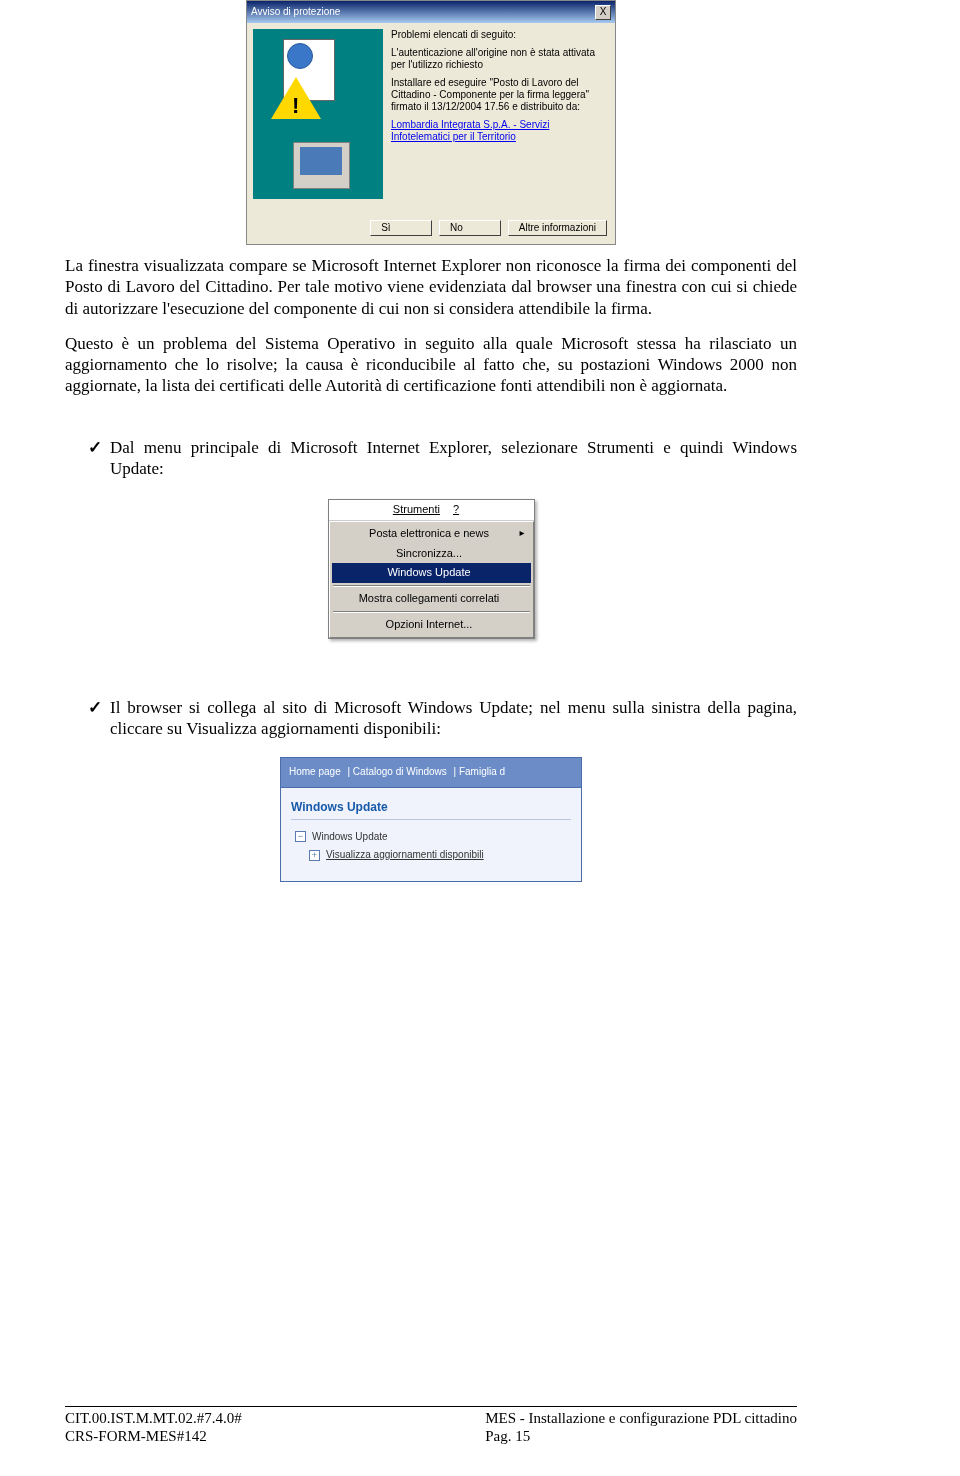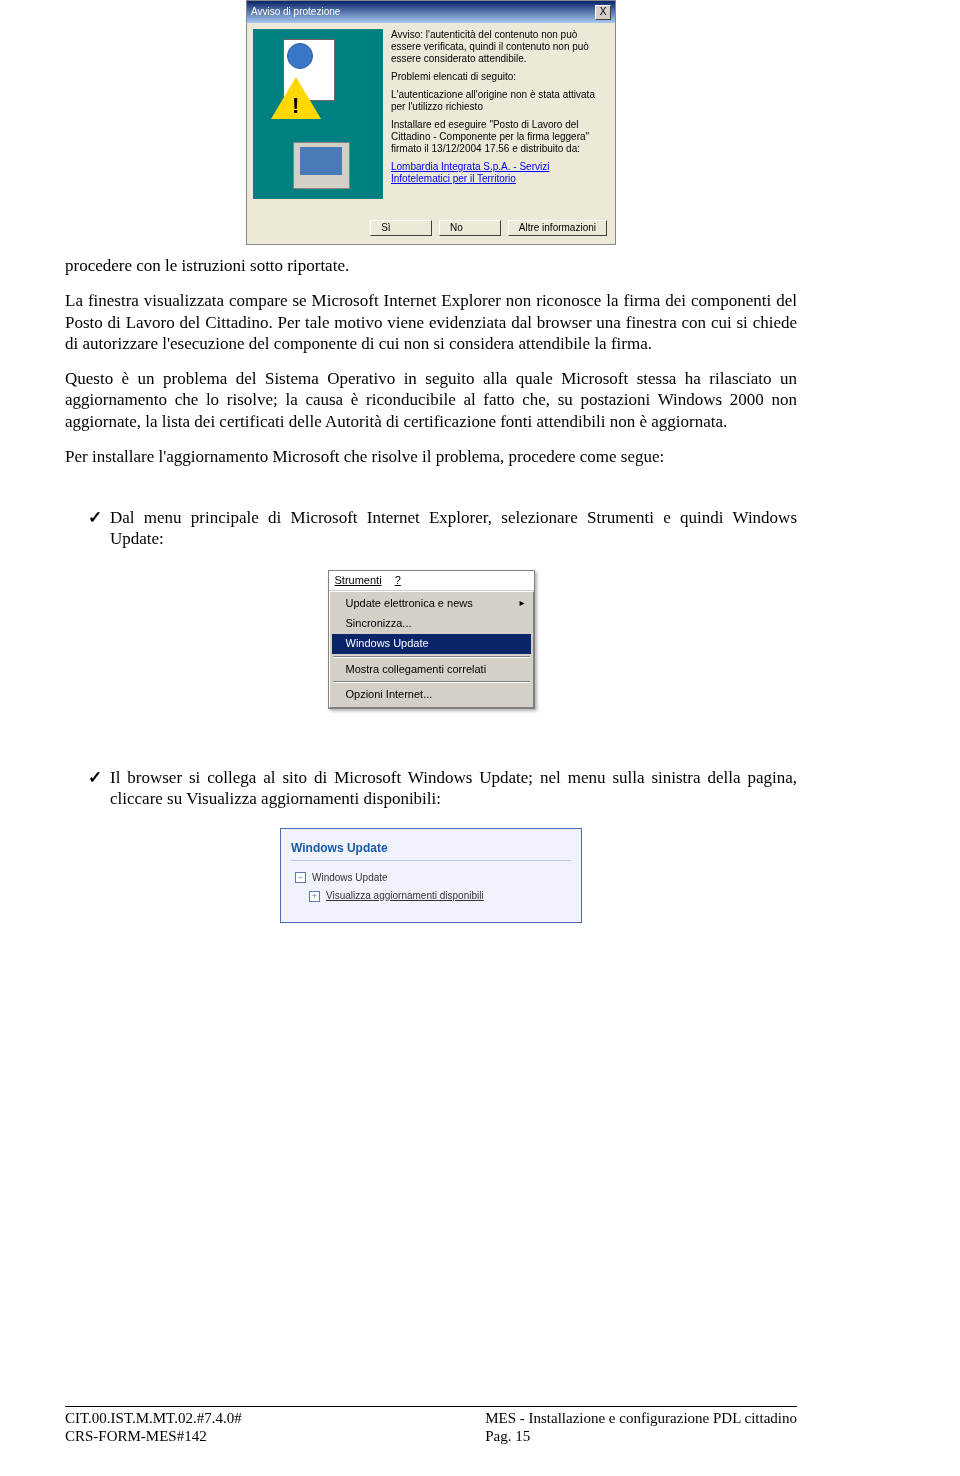--- a/index.html
+++ b/index.html
@@ -169,21 +169,21 @@
     font-weight: bold;
   }
 
   .menu-img {
     display: inline-block;
     width: 205px;
     background: #d4d0c8;
     border: 1px solid #808080;
     font-family: Tahoma, sans-serif;
     font-size: 11px;
-    text-align: left;
+    text-align: center;
     box-shadow: 2px 2px 3px rgba(0,0,0,0.3);
     margin: 8px 0 18px 0;
   }
   .menu-bar {
     background: #fff;
     padding: 3px 6px;
     border-bottom: 1px solid #ccc;
   }
   .menu-bar span { margin-right: 10px; text-decoration: underline; text-decoration-color: #000;}
   .menu-body { padding: 2px; border: 1px solid #fff; border-right-color:#808080; border-bottom-color:#808080; }
@@ -278,68 +278,70 @@
         <span class="dlg-close">X</span>
       </div>
       <div class="dlg-body">
         <div class="dlg-iconcol">
           <div class="dlg-doc"></div>
           <div class="dlg-globe"></div>
           <div class="dlg-warn"></div>
           <div class="dlg-pc"></div>
         </div>
         <div class="dlg-textcol">
-          <p>Avviso: l'autenticità del contenuto non può essere verificata, quindi il contenuto non può essere considerato attendibile.</p>
           <p>Problemi elencati di seguito:</p>
           <p>L'autenticazione all'origine non è stata attivata per l'utilizzo richiesto</p>
           <p>Installare ed eseguire "Posto di Lavoro del Cittadino - Componente per la firma leggera" firmato il 13/12/2004 17.56 e distribuito da:</p>
           <p><span class="dlg-link">Lombardia Integrata S.p.A. - Servizi Infotelematici per il Territorio</span></p>
         </div>
       </div>
       <div class="dlg-buttons">
         <span class="dlg-btn">Sì</span>
         <span class="dlg-btn">No</span>
         <span class="dlg-btn">Altre informazioni</span>
       </div>
     </div>
   </div>
 
   <div class="content">
-    <p class="just">procedere con le istruzioni sotto riportate.</p>
     <p class="just">La finestra visualizzata compare se Microsoft Internet Explorer non riconosce la firma dei componenti del Posto di Lavoro del Cittadino. Per tale motivo viene evidenziata dal browser una finestra con cui si chiede di autorizzare l'esecuzione del componente di cui non si considera attendibile la firma.</p>
     <p class="just">Questo è un problema del Sistema Operativo in seguito alla quale Microsoft stessa ha rilasciato un aggiornamento che lo risolve; la causa è riconducibile al fatto che, su postazioni Windows 2000 non aggiornate, la lista dei certificati delle Autorità di certificazione fonti attendibili non è aggiornata.</p>
-    <p style="text-align:justify; margin:0 0 1px 0;">Per installare l'aggiornamento Microsoft che risolve il problema, procedere come segue:</p>
     <ul class="bullets">
       <li>Dal menu principale di Microsoft Internet Explorer, selezionare Strumenti e quindi Windows Update:</li>
     </ul>
 
     <div class="center">
       <div class="menu-img">
         <div class="menu-bar">
           <span>Strumenti</span>
           <span>?</span>
         </div>
         <div class="menu-body">
-          <div class="menu-item arrow">Update elettronica e news</div>
+          <div class="menu-item arrow">Posta elettronica e news</div>
           <div class="menu-item">Sincronizza...</div>
           <div class="menu-item sel">Windows Update</div>
           <div class="menu-sep"></div>
           <div class="menu-item">Mostra collegamenti correlati</div>
           <div class="menu-sep"></div>
           <div class="menu-item">Opzioni Internet...</div>
         </div>
       </div>
     </div>
 
     <ul class="bullets">
       <li>Il browser si collega al sito di Microsoft Windows Update; nel menu sulla sinistra della pagina, cliccare su Visualizza aggiornamenti disponibili:</li>
     </ul>
 
     <div class="center">
       <div class="wu-img">
+        <div class="wu-nav">
+          <span>Home page</span> |
+          <span>Catalogo di Windows</span> |
+          <span>Famiglia d</span>
+        </div>
         <div class="wu-body">
           <div class="wu-head">Windows Update</div>
           <div class="wu-item">
             <span class="wu-box">−</span><span>Windows Update</span>
           </div>
           <div class="wu-item" style="padding-left:18px;">
             <span class="wu-box">+</span><a>Visualizza aggiornamenti disponibili</a>
           </div>
         </div>
       </div>

